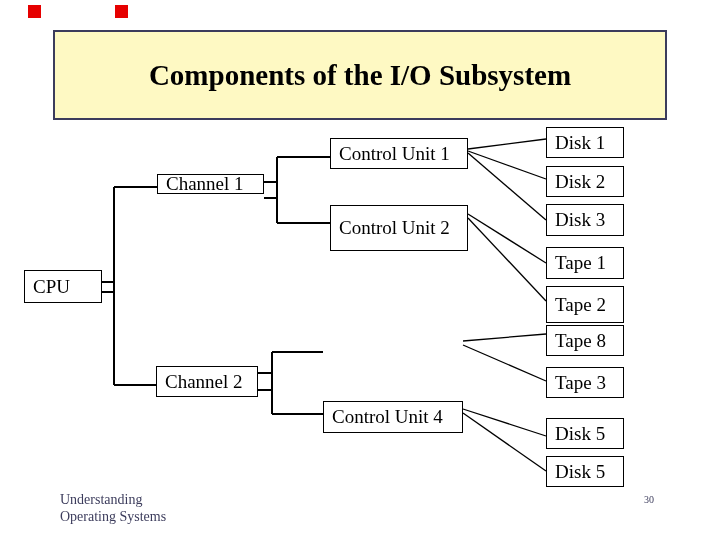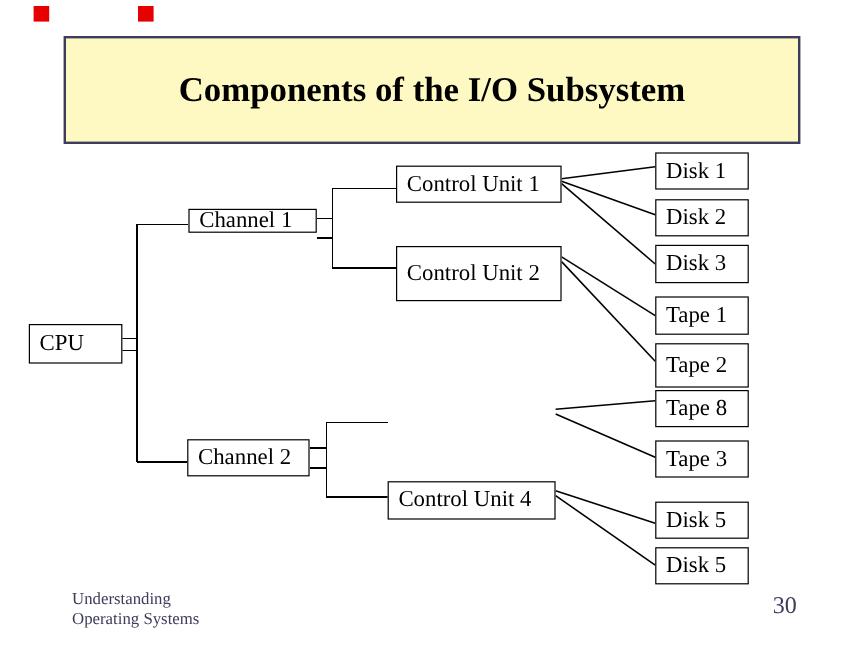--- a/index.html
+++ b/index.html
@@ -25,21 +25,21 @@
   svg.wires line.ortho{shape-rendering:crispEdges;stroke-width:1.5px;}
   .node{
     position:absolute;box-sizing:border-box;border:1.5px solid #000000;background:#ffffff;
     display:flex;align-items:center;font-size:19px;color:#000000;
     padding-left:8px;white-space:nowrap;
   }
   .footer{
     position:absolute;left:60px;top:491px;font-size:14px;line-height:17px;color:#3c3c5c;
   }
   .page-number{
-    position:absolute;left:644px;top:494px;font-size:20px;color:#3c3c5c;
+    position:absolute;left:644px;top:494px;font-size:10px;color:#3c3c5c;
   }
 </style>
 </head>
 <body>
 
 <div class="slide">
 
   <div class="nav-square sq1"></div>
   <div class="nav-square sq2"></div>
 

